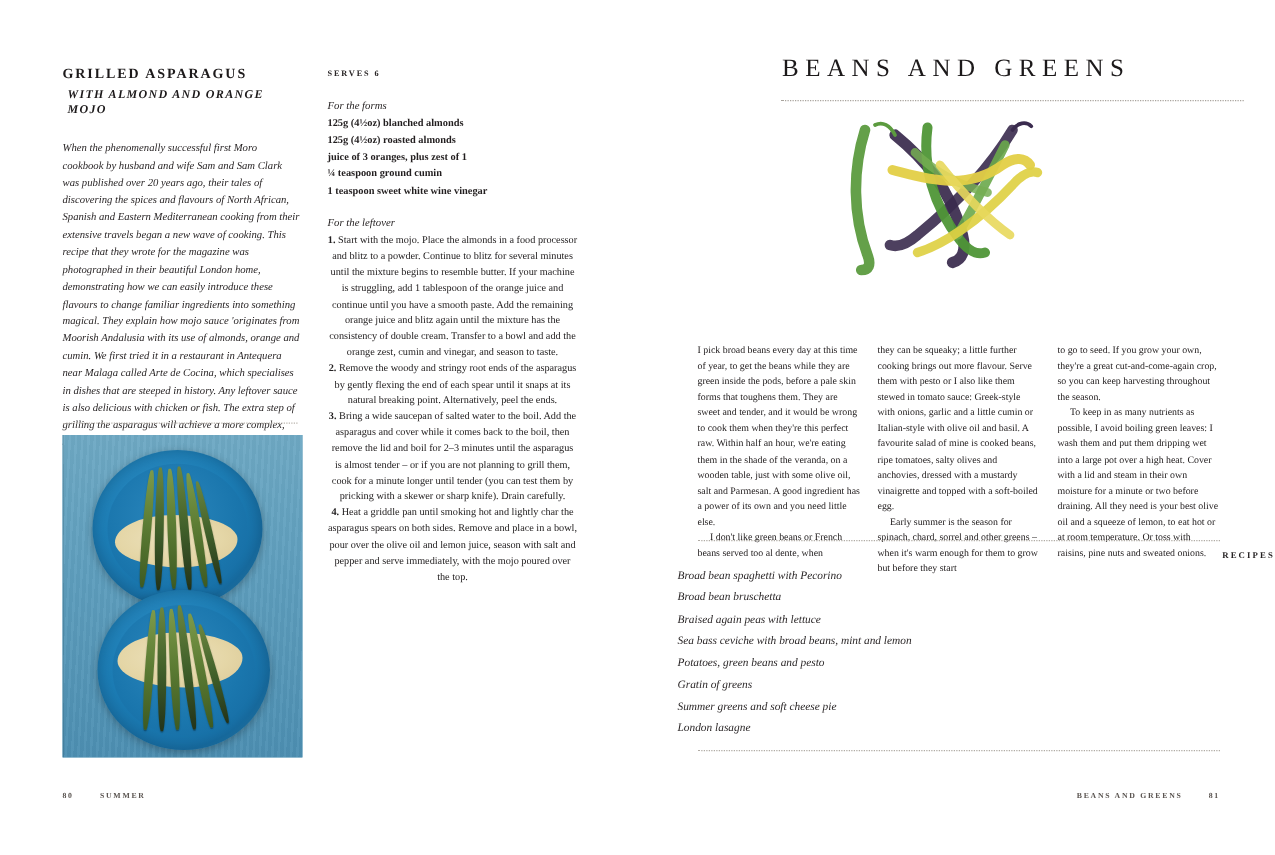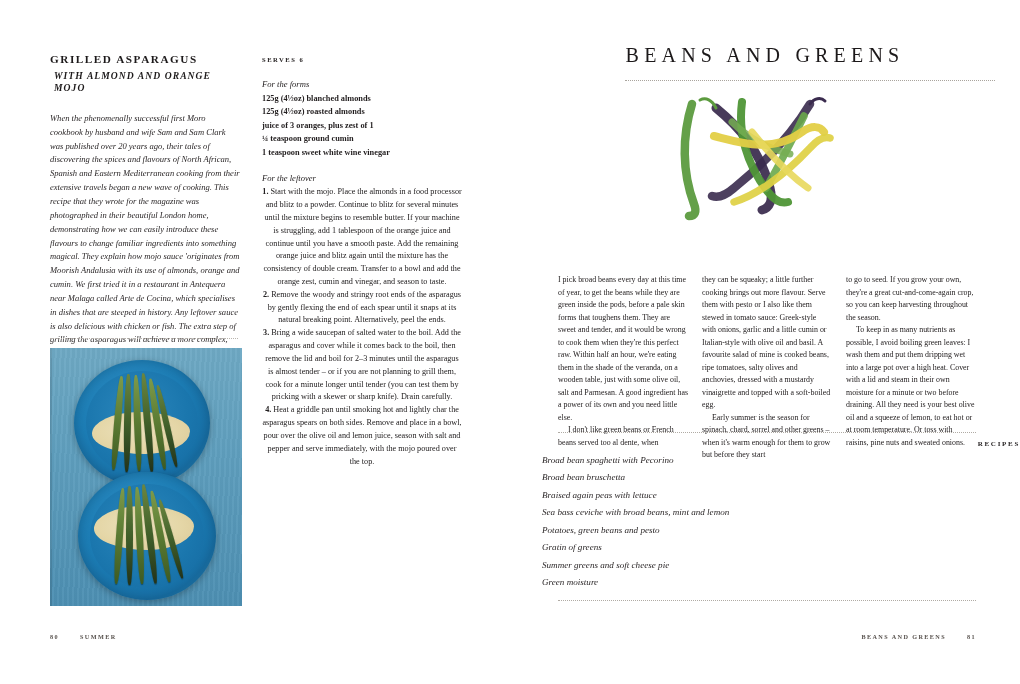--- a/index.html
+++ b/index.html
@@ -263,21 +263,21 @@
     <div class="rec-rule-top"></div>
     <div class="recipes-head">RECIPES</div>
     <ul class="recipes-list">
       <li>Broad bean spaghetti with Pecorino</li>
       <li>Broad bean bruschetta</li>
       <li>Braised again peas with lettuce</li>
       <li>Sea bass ceviche with broad beans, mint and lemon</li>
       <li>Potatoes, green beans and pesto</li>
       <li>Gratin of greens</li>
       <li>Summer greens and soft cheese pie</li>
-      <li>Green moisture</li>
+      <li>London lasagne</li>
     </ul>
     <div class="rec-rule-bot"></div>
 
     <div class="footer footer-right">
       <span>BEANS AND GREENS</span>
       <span class="pg">81</span>
     </div>
   </div>
 
 </div>

